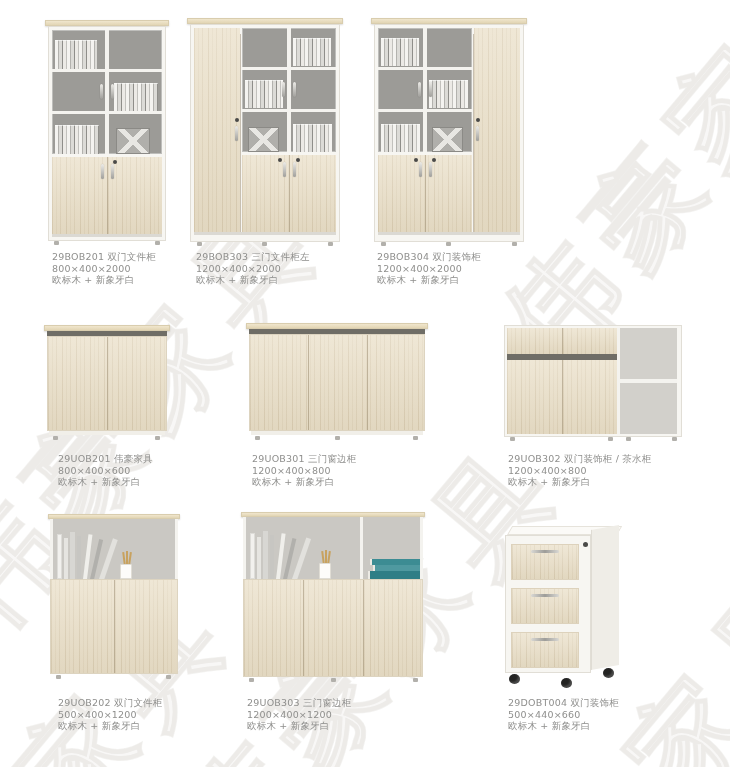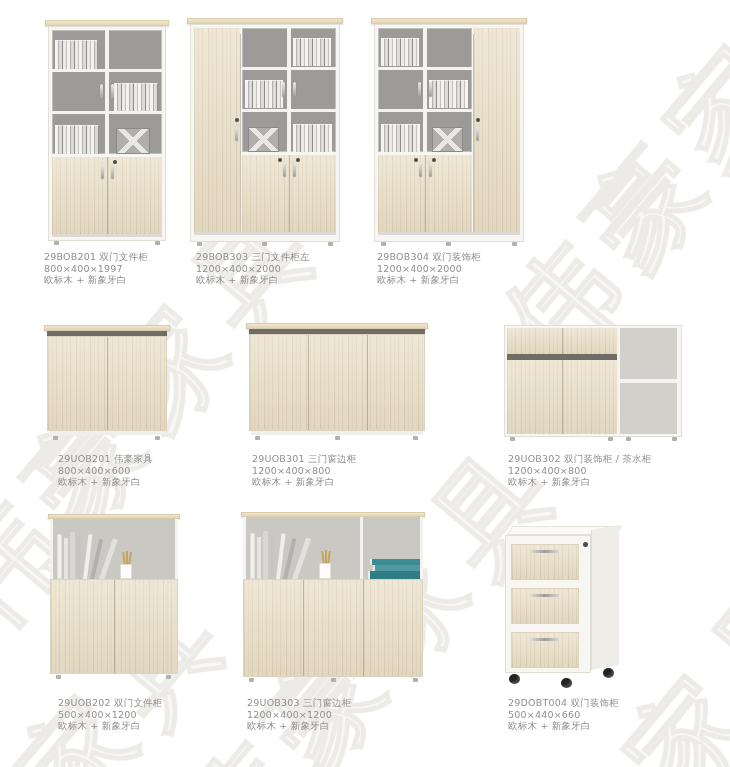--- a/index.html
+++ b/index.html
@@ -260,24 +260,24 @@
       <div class="hhandle" style="left:25px;top:58px;width:28px"></div>
       <div class="wood" style="left:5px;top:96px;width:68px;height:36px;border:1px solid #ddd2bc"></div>
       <div class="hhandle" style="left:25px;top:102px;width:28px"></div>
       <div class="lock" style="left:77px;top:6px;width:5px;height:5px"></div>
     </div>
     <div class="caster" style="left:4px;top:150px"></div>
     <div class="caster" style="left:56px;top:154px"></div>
     <div class="caster" style="left:98px;top:144px"></div>
   </div>
 
-  <div class="caption" style="left:44px;top:251px">
+  <div class="caption" style="left:52px;top:251px">
     <div><span>29BOB201</span>
          <span>双门文件柜</span></div>
-    <div>800×400×1997</div>
+    <div>800×400×2000</div>
     <div>欧标木 + 新象牙白</div>
   </div>
 
   <div class="caption" style="left:196px;top:251px">
     <div><span>29BOB303</span>
          <span>三门文件柜左</span></div>
     <div>1200×400×2000</div>
     <div>欧标木 + 新象牙白</div>
   </div>
 

